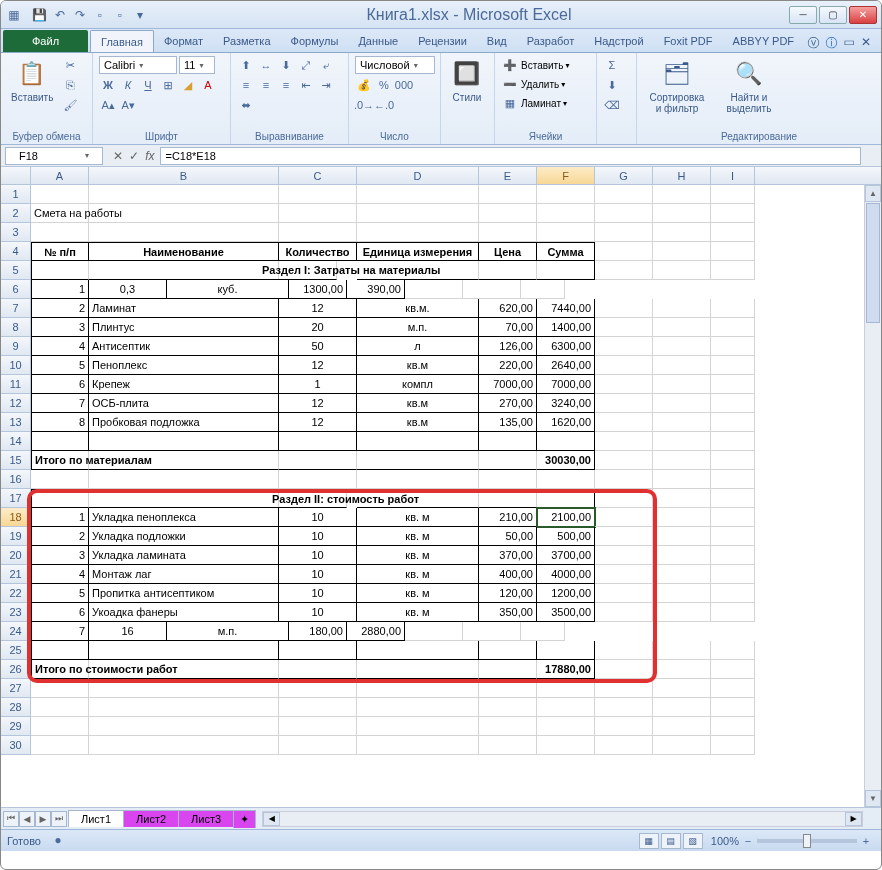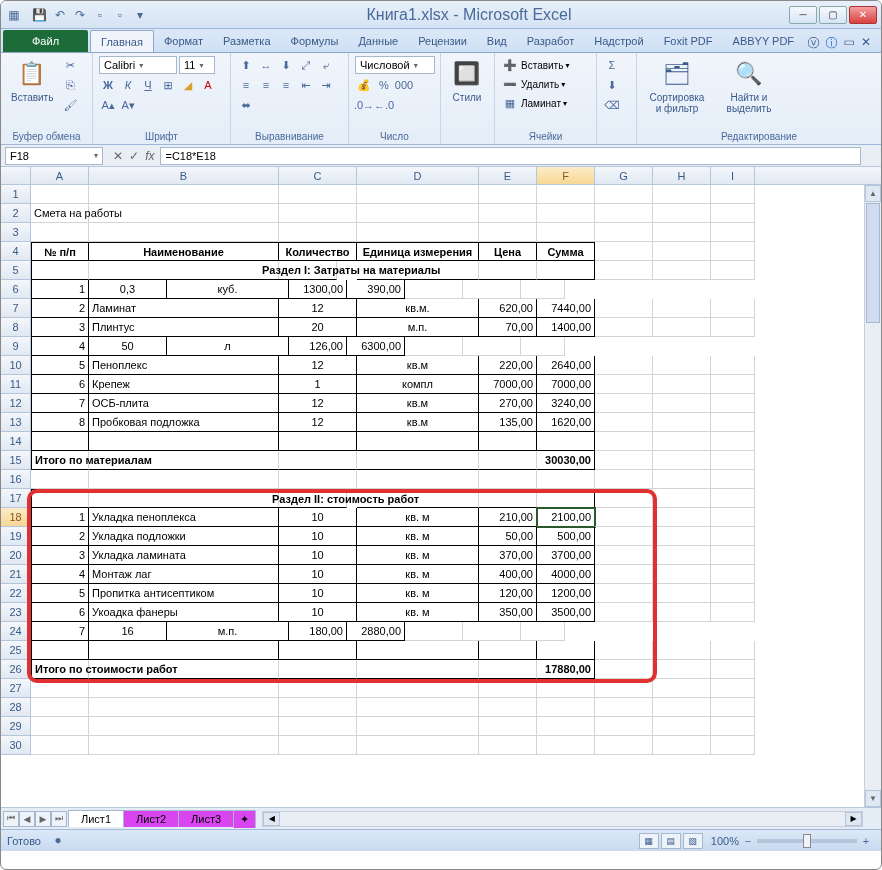--- a/index.html
+++ b/index.html
@@ -30,21 +30,21 @@
 .big-btn { display: flex; flex-direction: column; align-items: center; gap: 2px; padding: 2px 4px; font-size: 10px; color: #3a5a8a; }
 .big-icon { width: 32px; height: 32px; display:flex; align-items:center; justify-content:center; font-size: 22px; }
 .small-col { display: flex; flex-direction: column; gap: 2px; }
 .small-row { display:flex; gap:2px; align-items:center; }
 .mini { width: 18px; height: 18px; display:flex; align-items:center; justify-content:center; font-size:11px; color:#4a6a9a; border:1px solid transparent; }
 .combo { height: 18px; border: 1px solid #a5b8d0; background: #fff; font-size: 11px; padding: 0 4px; display:flex; align-items:center; gap:4px; }
 .combo .arr { font-size: 8px; color:#666; }
 
 
 .fbar { height: 22px; background: #e9eef5; border-bottom: 1px solid #b5c5dc; display:flex; align-items:center; }
-.namebox { width: 98px; height: 18px; border: 1px solid #a5b8d0; background:#fff; margin: 15px 4px; padding: 0 4px; display:flex; align-items:center; font-size:11px; justify-content:space-between; }
+.namebox { width: 98px; height: 18px; border: 1px solid #a5b8d0; background:#fff; margin: 15px 4px; padding: 0 13px; display:flex; align-items:center; font-size:11px; justify-content:space-between; }
 .fbar-btns { display:flex; gap:6px; padding:0 6px; color:#666; font-size:12px; }
 .formula-input { flex:1; height:18px; border:1px solid #a5b8d0; background:#fff; padding:0 4px; font-size:11px; display:flex; align-items:center; margin-right:20px; }
 
 
 .grid-wrap { position: relative; height: 640px; overflow: hidden; background: #fff; }
 .colhdrs { display:flex; height:18px; background: linear-gradient(#f4f7fb,#e0e8f2); border-bottom:1px solid #b5c5dc; }
 .corner { width:30px; border-right:1px solid #b5c5dc; background: linear-gradient(#f4f7fb,#e0e8f2); }
 .ch { border-right:1px solid #b5c5dc; text-align:center; font-size:11px; color:#3a5a8a; display:flex; align-items:center; justify-content:center; }
 .ch.sel { background: linear-gradient(#fdecc8,#f7d794); color:#8a5a1a; }
 .rows { }
@@ -377,20 +377,21 @@
         <div class="cell cD center bb br">м.п.</div>
         <div class="cell cE right bb br">70,00</div>
         <div class="cell cF right bb br">1400,00</div>
         <div class="cell cG"></div>
         <div class="cell cH"></div>
         <div class="cell cI"></div>
       </div>
       <div class="row">
         <div class="rh">9</div>
         <div class="cell cA right bl bb br">4</div>
+        <div class="cell cB bb br">Антисептик</div>
         <div class="cell cC center bb br">50</div>
         <div class="cell cD center bb br">л</div>
         <div class="cell cE right bb br">126,00</div>
         <div class="cell cF right bb br">6300,00</div>
         <div class="cell cG"></div>
         <div class="cell cH"></div>
         <div class="cell cI"></div>
       </div>
       <div class="row">
         <div class="rh">10</div>

